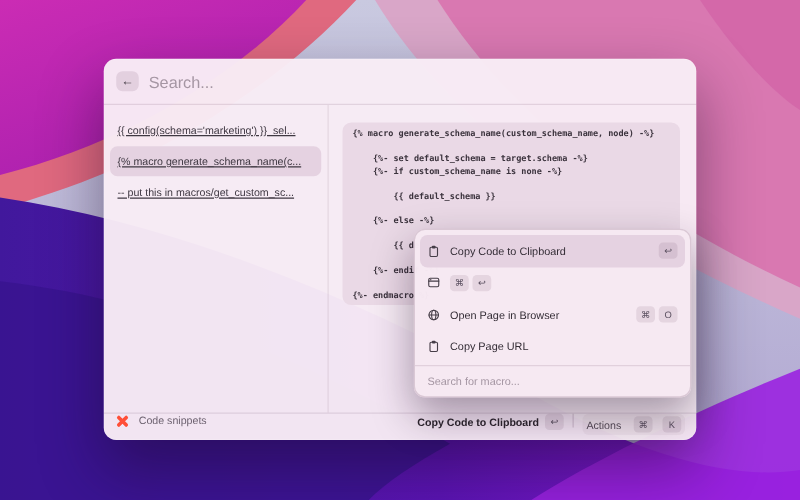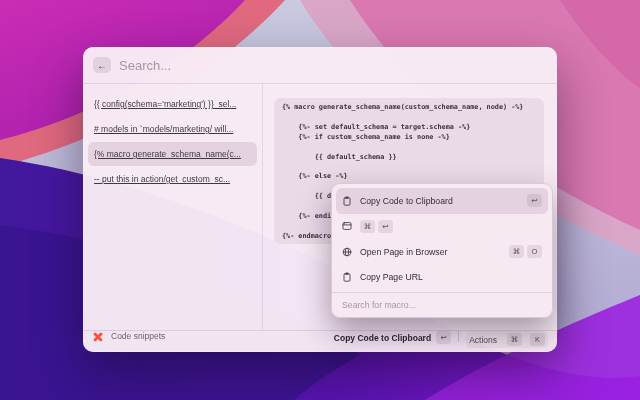--- a/index.html
+++ b/index.html
@@ -99,23 +99,22 @@
       <div class="back-btn">
         <span>←</span>
       </div>
       <div class="search-placeholder">Search...</div>
     </div>
 
     <div class="main">
 
       <div class="sidebar">
         <div class="side-item">{{ config(schema='marketing') }}  sel...</div>
-        <div class="side-item"># models in `models/marketing/ will...</div>
         <div class="side-item selected">{% macro generate_schema_name(c...</div>
-        <div class="side-item">-- put this in action/get_custom_sc...</div>
+        <div class="side-item">-- put this in macros/get_custom_sc...</div>
       </div>
 
       <div class="preview">
         <div class="code-block">
           <div class="code">{% macro generate_schema_name(custom_schema_name, node) -%}
 
     {%- set default_schema = target.schema -%}
     {%- if custom_schema_name is none -%}
 
         {{ default_schema }}

